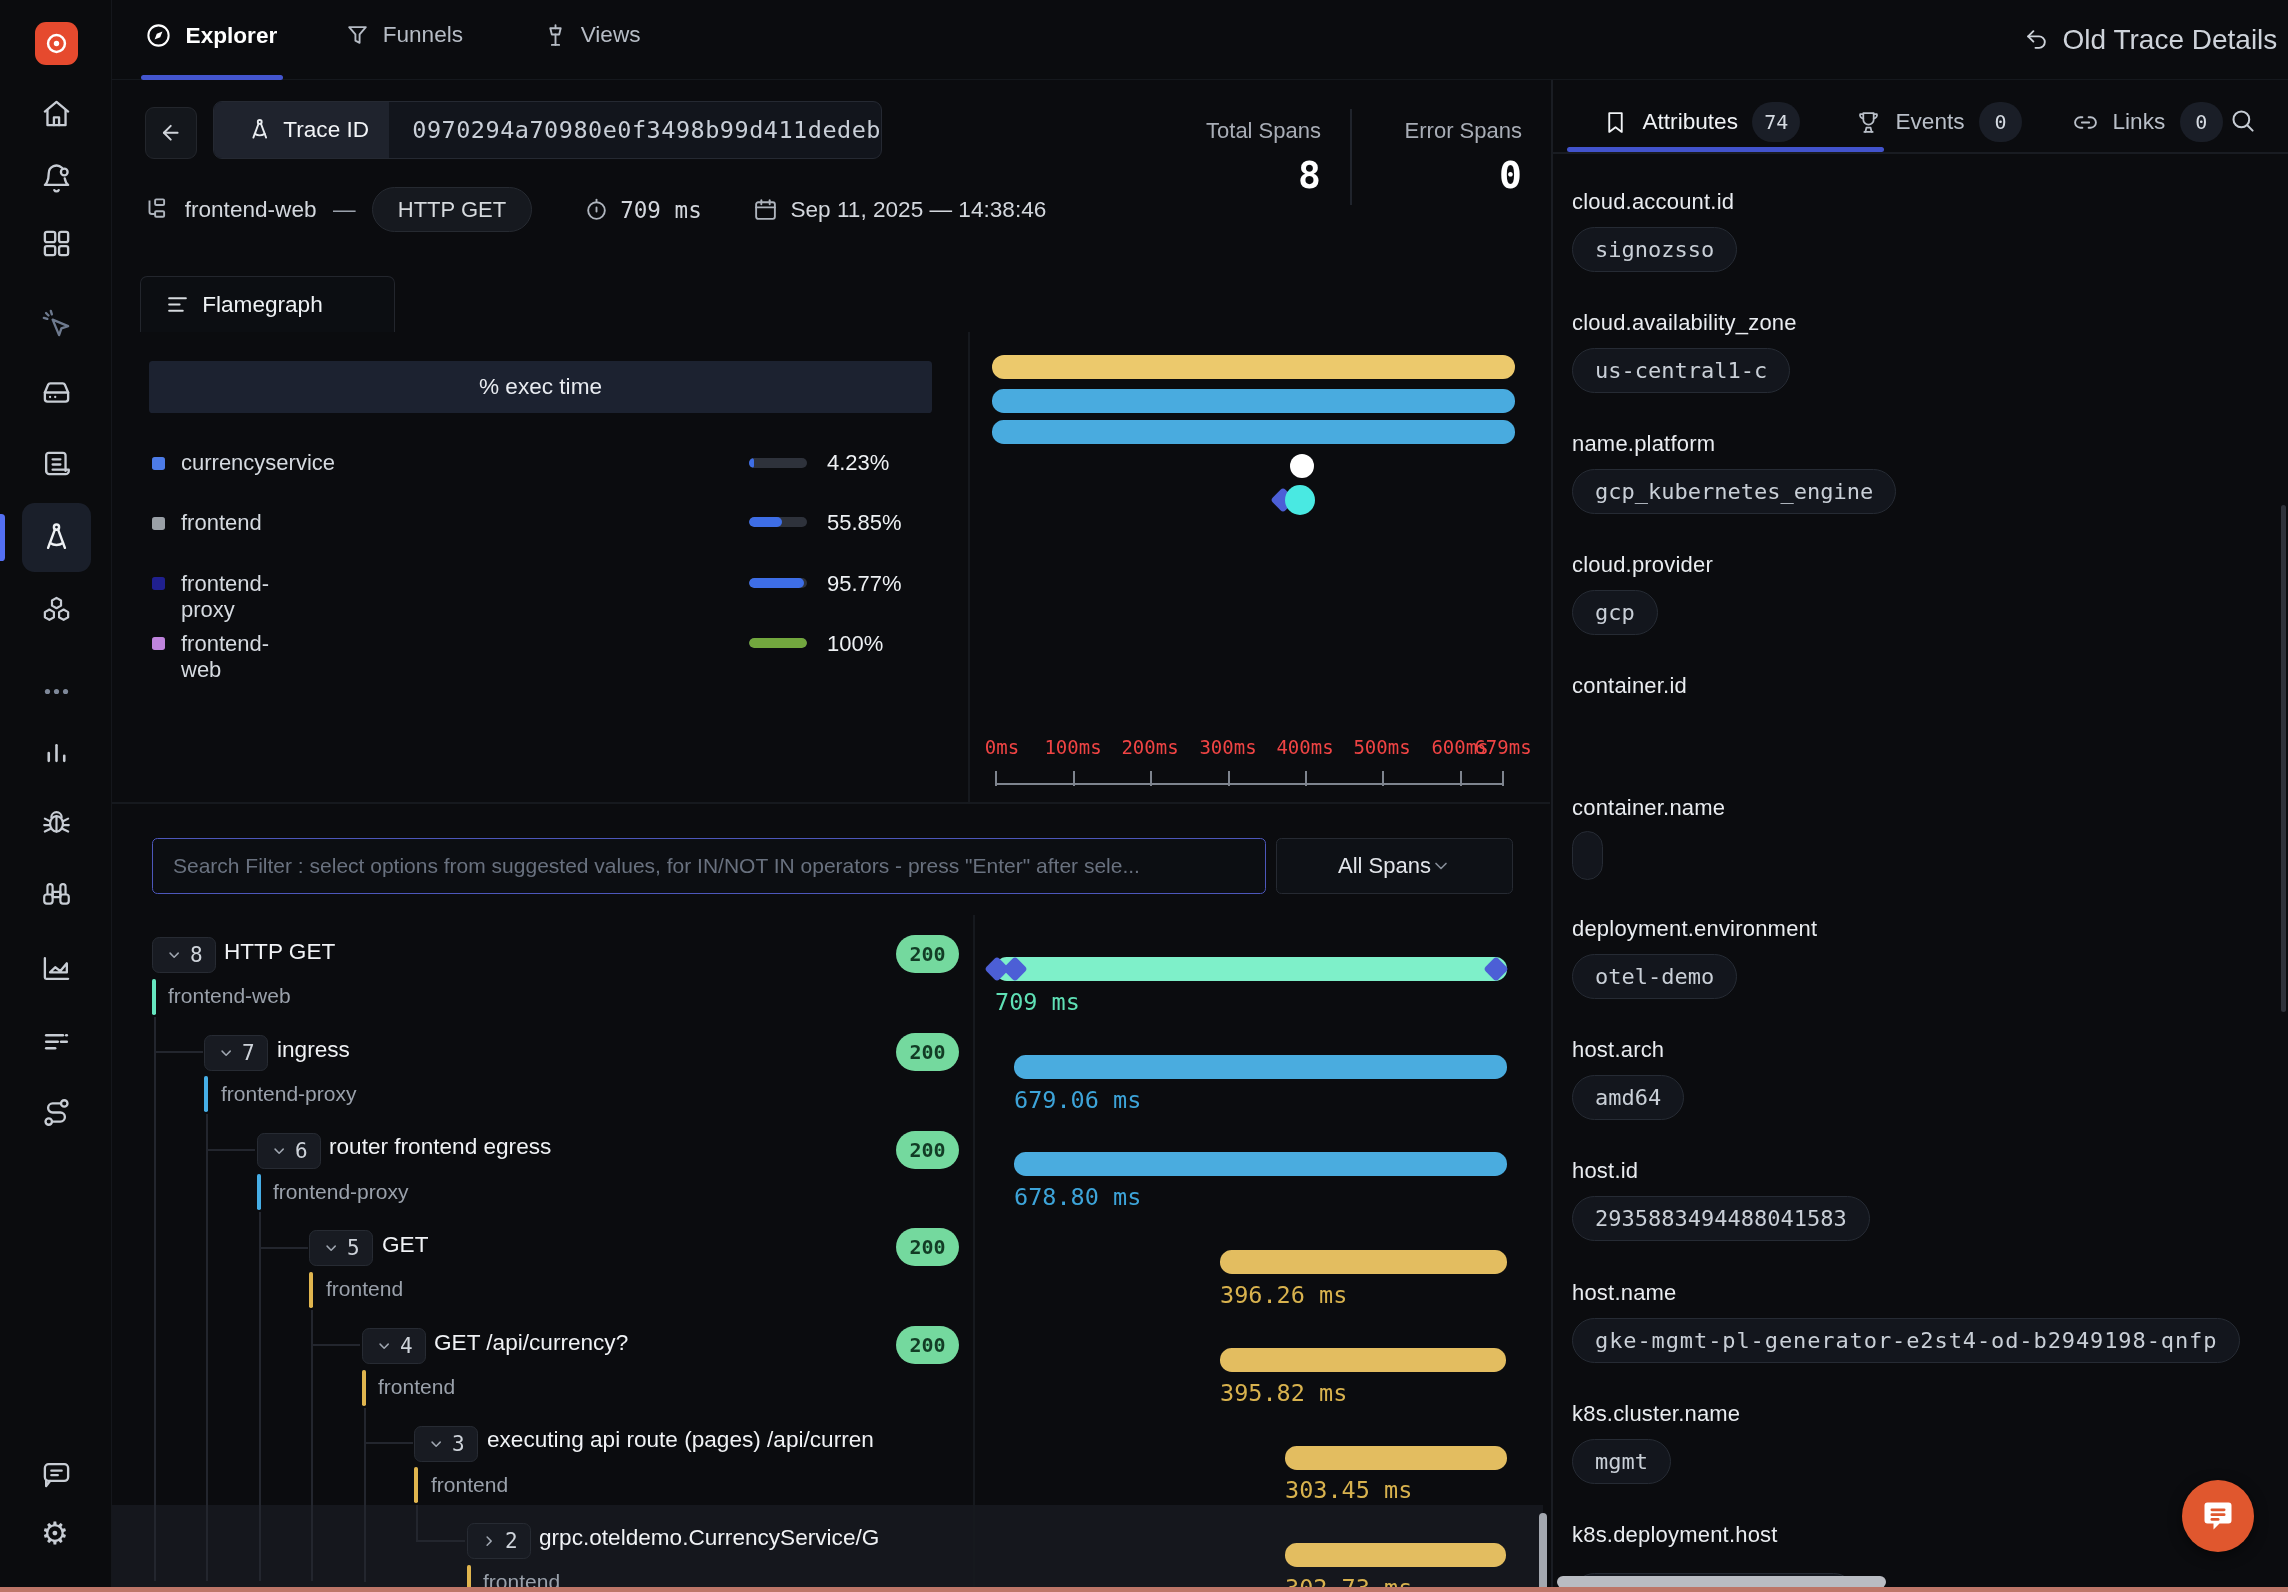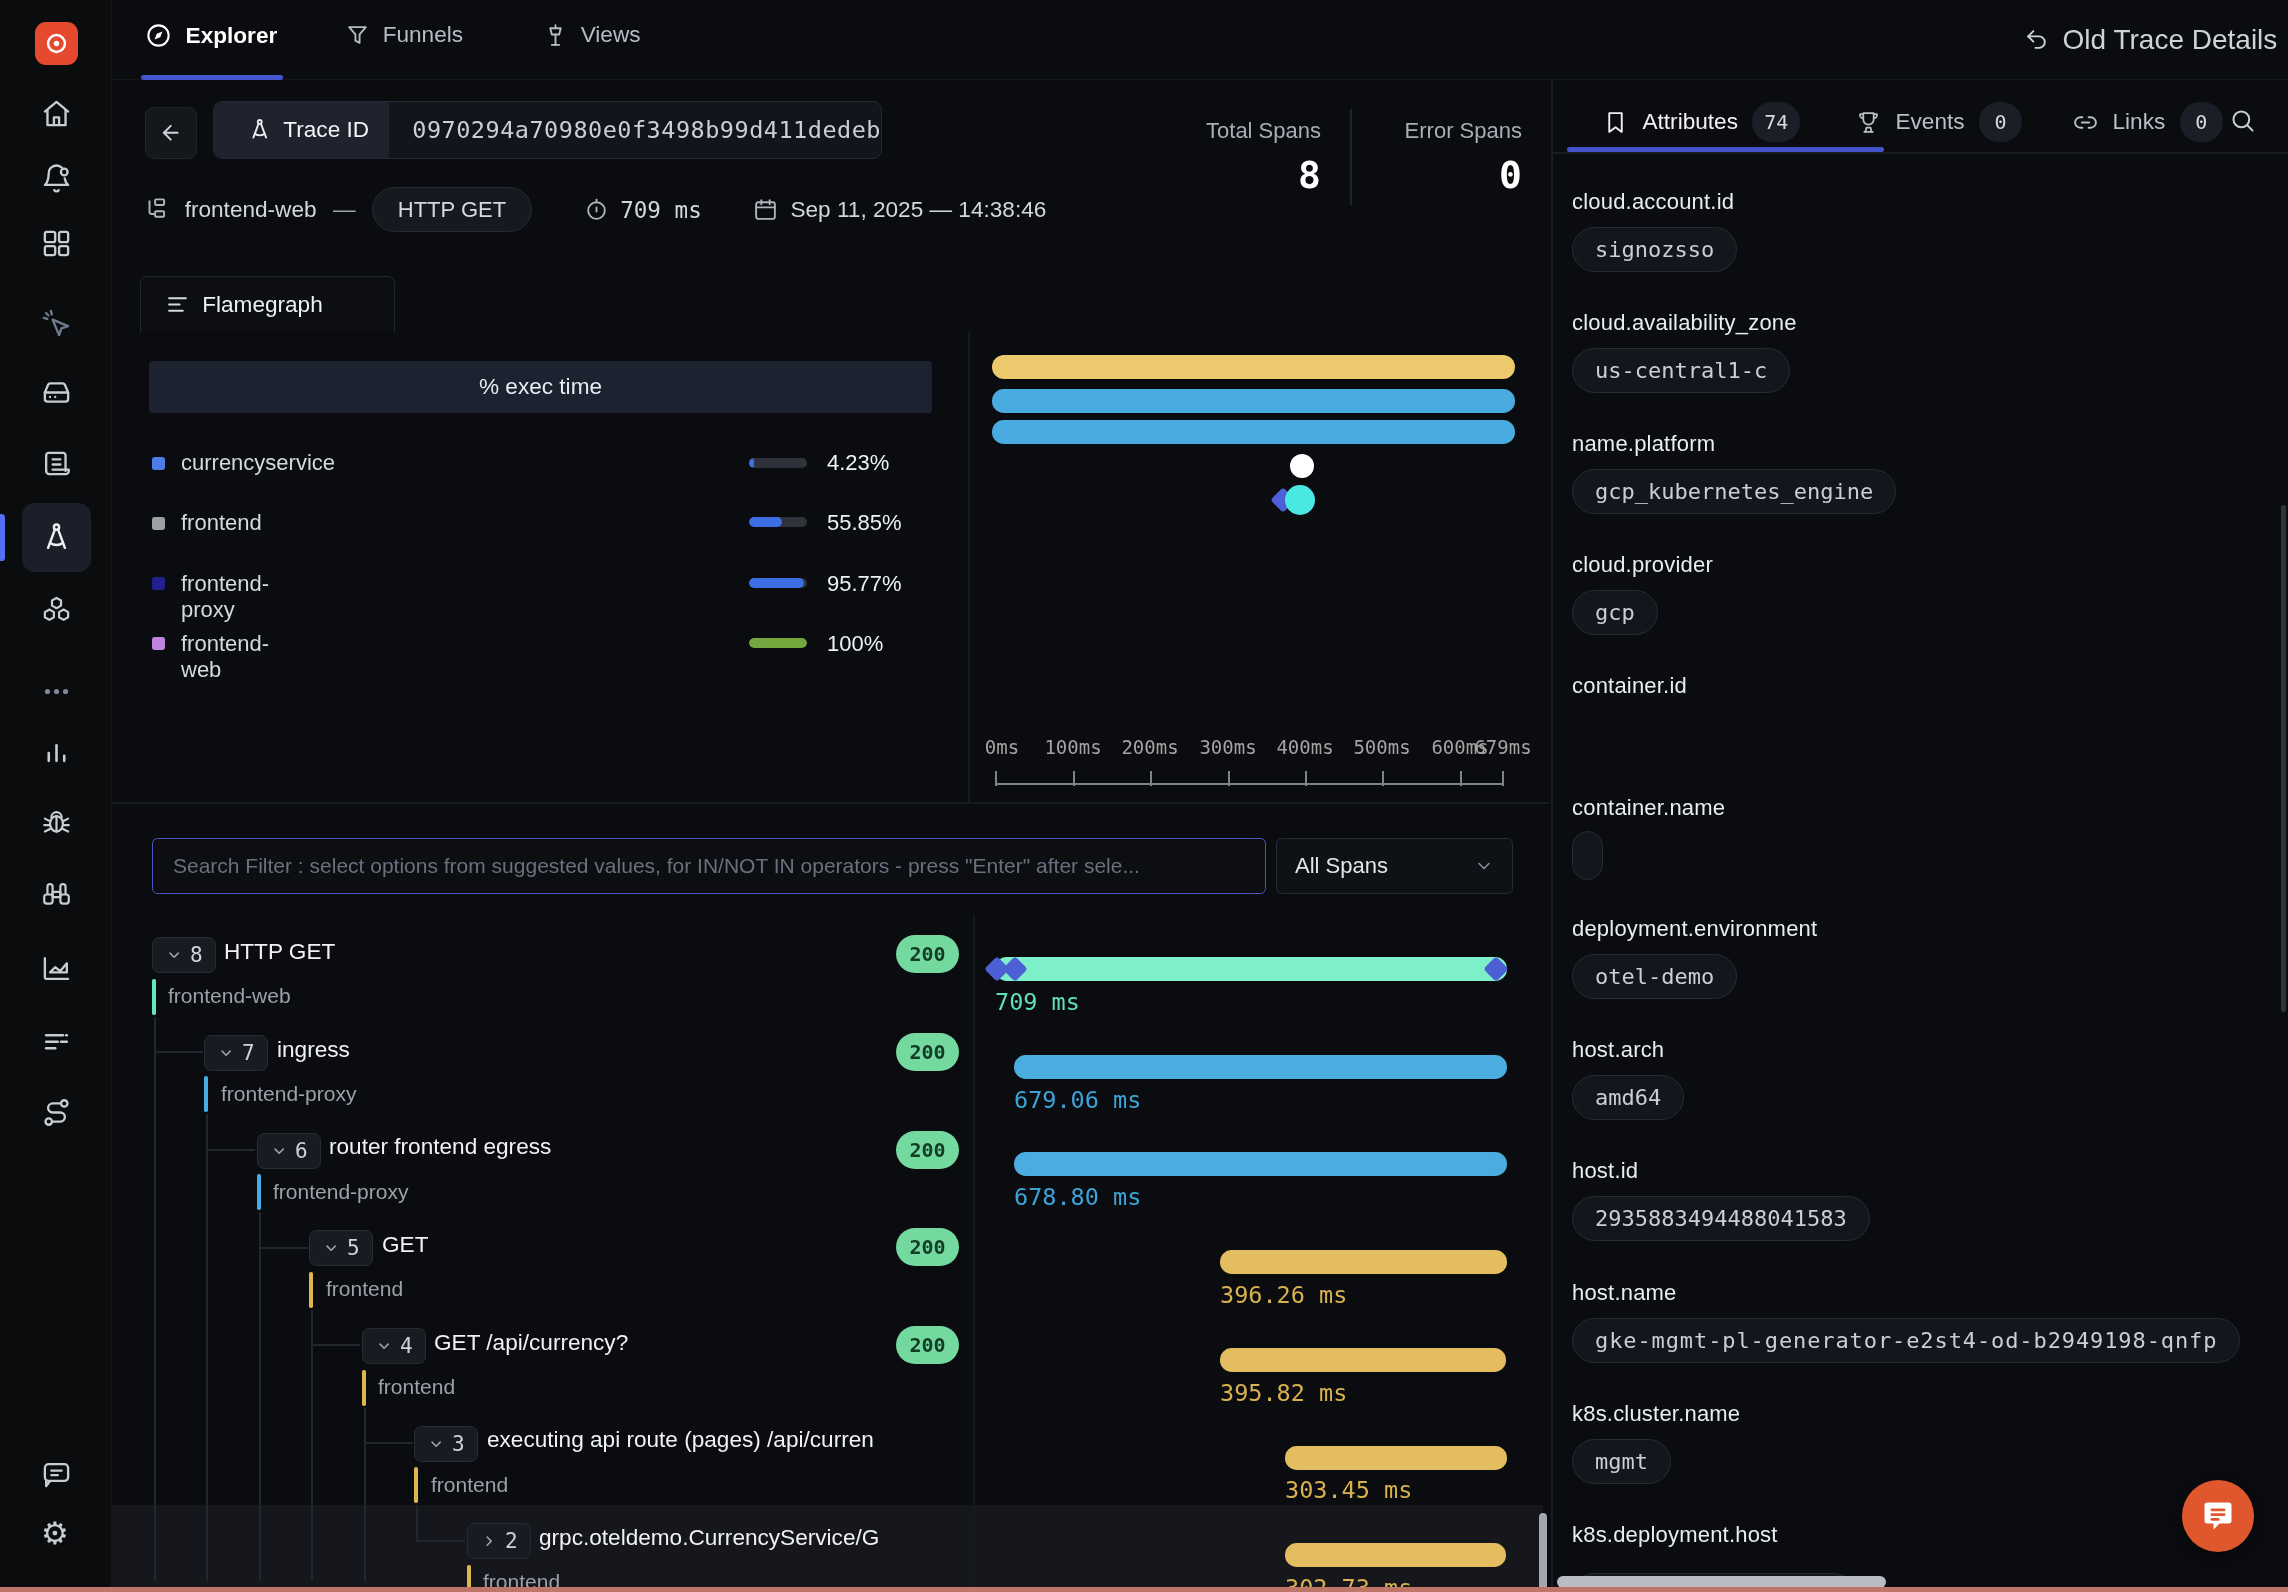--- a/index.html
+++ b/index.html
@@ -22,21 +22,21 @@
             display:flex;align-items:center;justify-content:center;
             font-family:"DejaVu Sans Mono",monospace;font-size:20px;font-weight:bold;color:#123c25}
   .svcbar{position:absolute;width:3.6px;height:36px;border-radius:1.8px}
   .svctxt{position:absolute;font-size:21px;color:#9aa1ab}
   .guide{position:absolute;width:1.8px;background:#23262e}
   .conn{position:absolute;height:1.8px;background:#23262e}
   .gbar{position:absolute;height:23.5px;border-radius:11.8px}
   .glabel{position:absolute;font-family:"DejaVu Sans Mono",monospace;font-size:23.5px}
   .diamond{position:absolute;width:18px;height:18px;background:#4c5fd6;border-radius:3.6px;transform:rotate(45deg)}
   .axis-tick{position:absolute;transform:translateX(-50%);font-family:"DejaVu Sans Mono",monospace;
-             font-size:19px;color:#a3a3a3}
+             font-size:19px;color:#ef4444}
   .rule-tick{position:absolute;width:1.8px;height:14.5px;background:#7e848e}
   .legend-name{position:absolute;font-size:22px;color:#d5dae0}
   .legend-pct{position:absolute;font-size:22px;color:#eef1f4}
   .side-ic{position:absolute;left:41px;color:#c8cdd4}
   .tabtxt{font-size:22.6px}
   .count-badge{display:inline-flex;align-items:center;justify-content:center;min-width:43px;height:40px;
                padding:0 11.8px;border-radius:20px;background:#1a1e27;color:#d6dbe2;
                font-family:"DejaVu Sans Mono",monospace;font-size:20px}
 </style>
 </head>
@@ -364,21 +364,21 @@
     <div class="rule-tick" style="left:1305px;top:771px"></div>
       <div class="rule-tick" style="left:1382px;top:771px"></div>
     <div class="rule-tick" style="left:1460px;top:771px"></div>
       <div class="rule-tick" style="left:1502px;top:771px"></div>
   </div>
 
   <div class="abs" style="left:968px;top:332px;width:1.8px;height:470px;background:#16191e"></div>
   <div class="abs" style="left:112px;top:802px;width:1438px;height:1.8px;background:#16191e"></div>
 
   <input class="abs" type="text" style="left: 152px; top: 838px; width: 1114px; height: 56px; background: rgb(12, 14, 18); border: 1.8px solid rgb(77, 87, 187); border-radius: 5.4px; padding: 0px 20px; font-size: 21px; color: rgb(207, 212, 219); font-family: &quot;Liberation Sans&quot;, sans-serif; outline: none;" placeholder="Search Filter : select options from suggested values, for IN/NOT IN operators - press &quot;Enter&quot; after sele...">
-  <div class="abs flex" style="left:1276px;top:838px;width:237px;height:56px;background:#0e1116;border:1.4px solid #262a32;border-radius:5.4px;justify-content:space-between;padding:0 18px;cursor:pointer">
+  <div class="abs flex" style="left:1276px;top:838px;width:237px;height:56px;background:#0e1116;border:1.4px solid #262a32;border-radius:5.4px;justify-content:center;padding:0 18px;cursor:pointer">
     <span style="font-size:22px;color:#e2e5ea">All Spans</span>
     <span style="color:#868d98">
       <svg width="20" height="20" viewBox="0 0 24 24" fill="none" stroke="currentColor" stroke-width="2" stroke-linecap="round" stroke-linejoin="round">
           <path d="M6 9l6 6 6-6"></path>
         </svg>
       </span>
   </div>
 
   <div class="abs" style="left:112px;top:1505px;width:1431px;height:87px;background:#15171d"></div>
 

